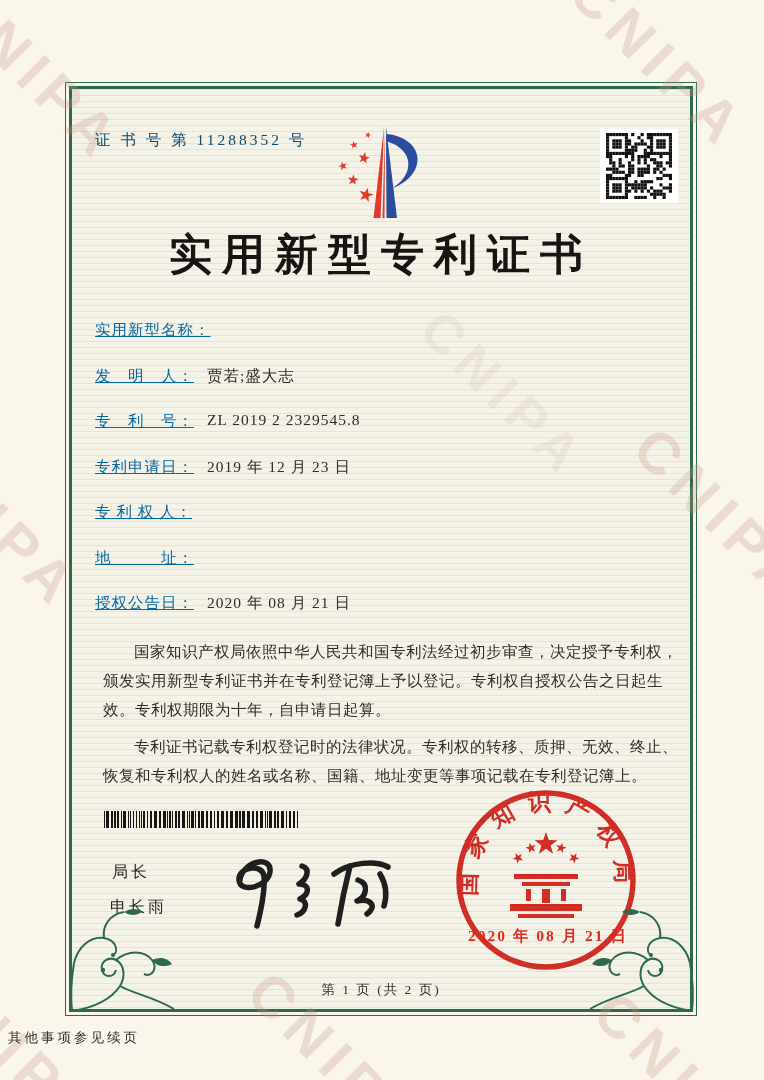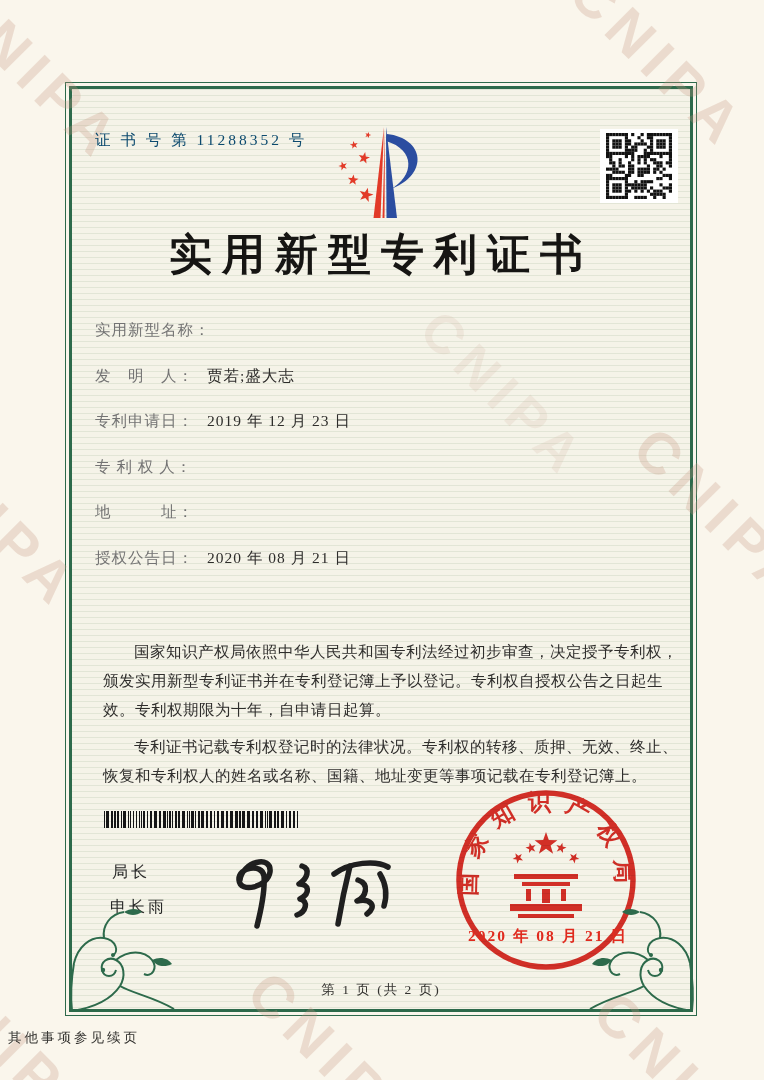--- a/index.html
+++ b/index.html
@@ -42,21 +42,21 @@
 
   .logo{left:328px;top:126px;width:118px;height:94px;}
   .qr{left:600px;top:129px;width:78px;height:74px;background:#ffffff;
       display:flex;align-items:center;justify-content:center;}
 
   .title{left:65px;top:226px;width:632px;text-align:center;
     font-size:43px;font-weight:700;letter-spacing:10px;color:#161513;}
 
   .fields{left:95px;top:320px;width:585px;font-size:15.5px;}
   .frow{height:45.5px;display:flex;align-items:flex-start;}
-  .flabel{display:inline-block;min-width:112px;letter-spacing:1px;white-space:pre;color:#737373;}
+  .flabel{display:inline-block;min-width:112px;letter-spacing:1px;white-space:pre;color:#0369a1;text-decoration:underline;}
   .fvalue{letter-spacing:1px;color:#2e2d2b;}
   .fpair2{margin-left:74px;display:flex;}
   .fpair2 .flabel{min-width:auto;margin-right:4px;}
 
   .paras{left:95px;top:629px;width:598px;font-size:15.5px;line-height:29px;
     color:#2f2e2c;letter-spacing:0.5px;}
   .paras p{margin:8px;text-indent:2em;}
 
   .barcode{left:104px;top:811px;width:204px;height:17px;font-size:0;white-space:nowrap;overflow:hidden;}
   .barcode span{display:inline-block;height:17px;background:#151515;vertical-align:top;}
@@ -365,20 +365,24 @@
 
   <div class="abs fields">
     <div class="frow">
       <span class="flabel">实用新型名称：</span>
     </div>
     <div class="frow">
       <span class="flabel">发　明　人：</span>
       <span class="fvalue">贾若;盛大志</span>
     </div>
     <div class="frow">
+      <span class="flabel">专　利　号：</span>
+      <span class="fvalue">ZL 2019 2 2329545.8</span>
+    </div>
+    <div class="frow">
       <span class="flabel">专利申请日：</span>
       <span class="fvalue">2019 年 12 月 23 日</span>
     </div>
     <div class="frow">
       <span class="flabel">专 利 权 人：</span>
     </div>
     <div class="frow">
       <span class="flabel">地　　　址：</span>
     </div>
     <div class="frow">

